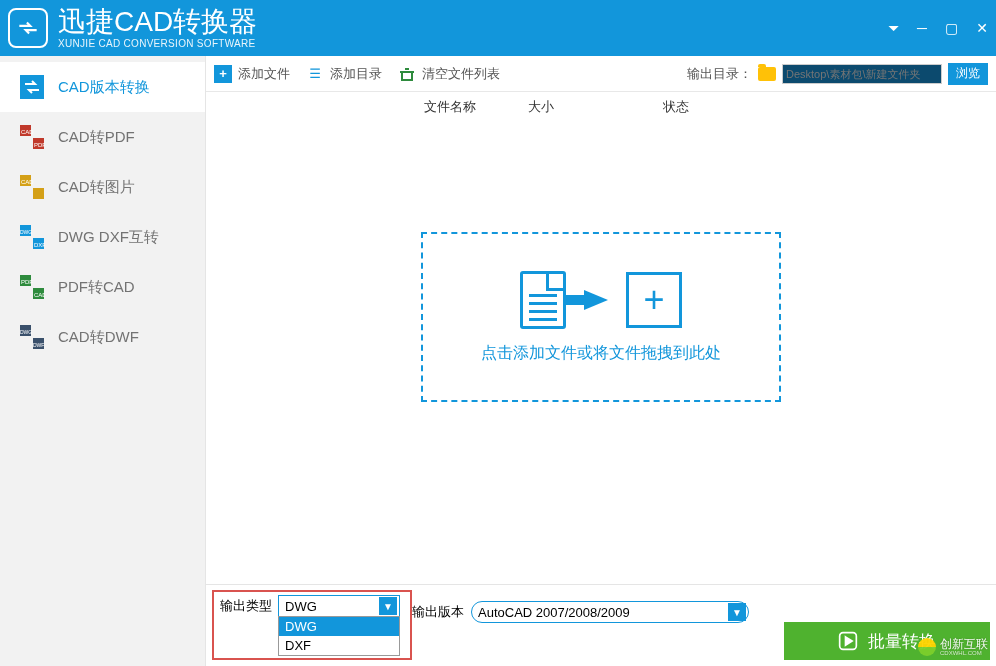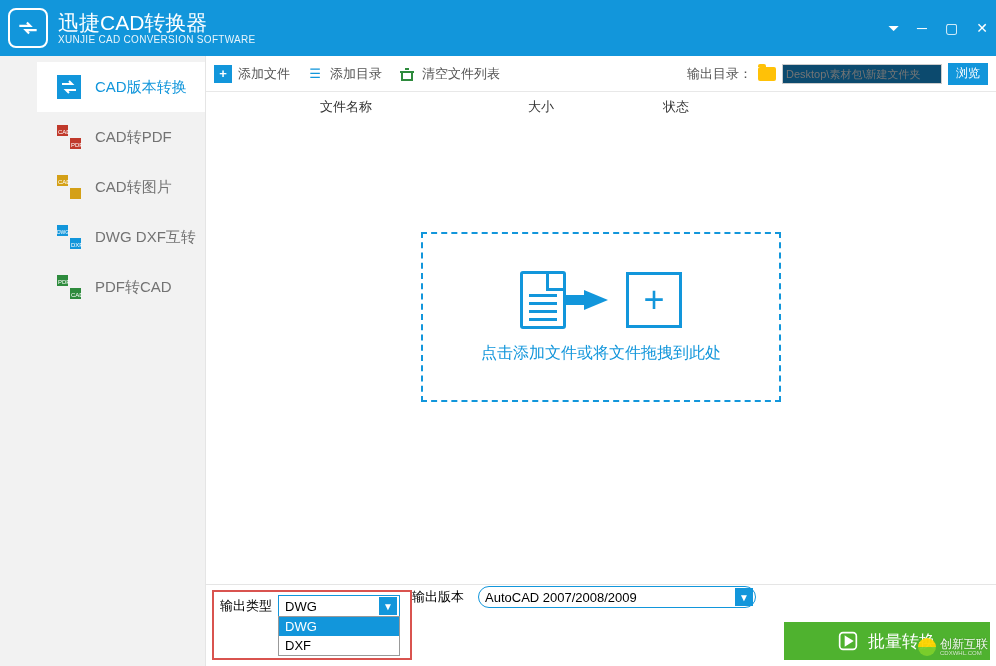--- a/index.html
+++ b/index.html
@@ -1,64 +1,64 @@
 <!DOCTYPE html>
 <html><head>
 <meta charset="utf-8">
 <style>
 * { margin: 0; padding: 0; box-sizing: border-box; font-family: "Microsoft YaHei", sans-serif; }
 body { width: 996px; height: 666px; background: #fff; overflow: hidden; position: relative; }
 .titlebar { height: 56px; background: #1296db; display: flex; align-items: center; padding: 0 8px; color: #fff; }
 .app-logo { width: 40px; height: 40px; border: 2px solid #fff; border-radius: 8px; display: flex; align-items: center; justify-content: center; margin-right: 10px; }
 .app-logo svg { display: block; }
 .titles { display: flex; flex-direction: column; }
-.app-title { font-size: 21px; font-weight: 400; line-height: 1.1; }
+.app-title { font-size: 28px; font-weight: 400; line-height: 1.1; }
 .app-subtitle { font-size: 10px; opacity: .9; letter-spacing: .3px; }
 .win-controls { margin-left: auto; display: flex; gap: 18px; align-items: center; }
 .win-controls span { cursor: pointer; font-size: 14px; }
 
 .body { display: flex; height: calc(666px - 56px); }
-.sidebar { width: 206px; background: #f2f2f2; border-right: 1px solid #e5e5e5; padding-top: 6px; padding-left: 37px; }
+.sidebar { width: 206px; background: #f2f2f2; border-right: 1px solid #e5e5e5; padding-top: 6px; }
 .side-item { height: 50px; display: flex; align-items: center; padding-left: 18px; gap: 12px; font-size: 15px; color: #737373; cursor: pointer; }
 .side-item.active { background: #fff; color: #1296db; }
 .side-icon { width: 28px; height: 28px; display: inline-flex; align-items: center; justify-content: center; }
 
 .main { flex: 1; display: flex; flex-direction: column; position: relative; }
 .toolbar { height: 36px; display: flex; align-items: center; padding: 0 8px; font-size: 13px; color: #555; gap: 16px; border-bottom: 1px solid #e8e8e8; }
 .tb-btn { display: inline-flex; align-items: center; gap: 6px; cursor: pointer; }
 .tb-plus { background:#1296db; color:#fff; width:18px; height:18px; display:inline-flex; align-items:center; justify-content:center; font-weight:bold; }
 .tb-list { width:18px; height:18px; display:inline-flex; align-items:center; justify-content:center; color:#1296db;}
 .tb-clear { width:18px; height:18px; display:inline-flex; align-items:center; justify-content:center;}
 .tb-right { margin-left: auto; display: flex; align-items: center; gap: 6px; }
 .folder { width:18px; height:14px; background:#ffc107; display:inline-block; border-radius:2px; position:relative; }
 .folder:before { content:""; position:absolute; top:-3px; left:0; width:8px; height:3px; background:#ffc107; border-radius:2px 2px 0 0;}
 .path-box { width:160px; height:20px; border:1px solid #ccc; font-size:11px; padding:1px 3px; color:#999; background:#0c4a6e;}
 .browse-btn { background:#1296db; color:#fff; height:22px; padding:0 8px; font-size:12px; border:none; cursor:pointer; }
 
 .cols { height: 30px; display: flex; align-items: center; font-size: 13px; color: #333; padding: 0 10px; }
-.cols .c1 { flex: 0 0 260px; text-align: center; }
+.cols .c1 { flex: 0 0 260px; text-align: right; }
 .cols .c2 { flex: 0 0 130px; text-align: center; }
 .cols .c3 { flex: 0 0 140px; text-align: center; }
 .cols .c4 { margin-left: auto; display: flex; gap: 16px; }
 
 .dropzone { margin: 110px auto 0; width: 360px; height: 170px; border: 2px dashed #1296db; display: flex; flex-direction: column; align-items: center; justify-content: center; gap: 14px; cursor: pointer; }
 .drop-icons { display: flex; align-items: center; gap: 18px; }
 .doc-icon { width:46px; height:58px; border:3px solid #1296db; border-radius:3px; position:relative; }
 .doc-icon:before { content:""; position:absolute; top:0; right:0; width:14px; height:14px; border-left:3px solid #1296db; border-bottom:3px solid #1296db; background:#fff;}
 .doc-lines { position:absolute; top:20px; left:6px; right:6px; height:30px; background: repeating-linear-gradient(#1296db, #1296db 3px, transparent 3px, transparent 8px); }
 .arrow { width:0; height:0; border-left:24px solid #1296db; border-top:10px solid transparent; border-bottom:10px solid transparent; position:relative;}
 .arrow:before { content:""; position:absolute; left:-42px; top:-5px; width:20px; height:10px; background:#1296db;}
 .plus-box { width:56px; height:56px; border:3px solid #1296db; display:flex; align-items:center; justify-content:center; }
 .plus-box span { color:#1296db; font-size:36px; font-weight:300; line-height:1;}
 .drop-text { color:#1296db; font-size:16px; }
 
 .bottom { position:absolute; bottom:0; left:0; right:0; height:82px; border-top:1px solid #e5e5e5; }
 .red-box { position:absolute; left:6px; bottom:6px; width:200px; height:70px; border:2px solid #d9534f; }
 .out-type-wrap { position:absolute; left:14px; top:10px; display:flex; align-items:center; gap:6px; font-size:13px; }
-.out-ver-wrap { position:absolute; left:206px; top:1px; display:flex; align-items:center; gap:14px; font-size:13px; }
+.out-ver-wrap { position:absolute; left:206px; top:16px; display:flex; align-items:center; gap:7px; font-size:13px; }
 .sel { position:relative; display:inline-block; }
 .sel-btn { width:122px; height:22px; border:1px solid #1296db; background:#fff; display:flex; align-items:center; justify-content:space-between; padding:0 2px 0 6px; font-size:13px; cursor:pointer; }
 .sel-btn .arrow-d { background:#1296db; color:#fff; width:18px; height:18px; display:flex; align-items:center; justify-content:center; font-size:10px;}
 .sel-dd { position:absolute; top:21px; left:0; width:122px; border:1px solid #999; background:#fff; z-index:5; }
 .sel-dd div { padding:2px 6px; font-size:13px; cursor:pointer; }
 .sel-dd div.sel-active { background:#1296db; color:#fff; }
 .sel2 .sel-btn { width:278px;border-radius:11px; }
 .batch-btn { position:absolute; right:6px; bottom:6px; width:206px; height:38px; background:#4fb22f; color:#fff; border:none; font-size:17px; display:flex; align-items:center; justify-content:center; gap:10px; cursor:pointer; }
 .watermark { position:absolute; right:8px; bottom:10px; font-size:12px; color:#fff; display:flex; align-items:center; gap:4px; opacity:.95; text-shadow:0 0 2px rgba(0,0,0,.3);}
 .watermark .logo-c { width:18px; height:18px; border-radius:50%; background:linear-gradient(#ffd400 50%, #7dcf2b 50%); display:inline-block;}
@@ -131,20 +131,31 @@
     <div class="side-item">
       <span class="side-icon">
           <svg width="26" height="26">
             <rect x="1" y="1" width="11" height="11" fill="#2e8b3d"></rect>
             <rect x="14" y="14" width="11" height="11" fill="#2e8b3d"></rect>
             <text x="2" y="10" font-size="6" fill="#fff">PDF</text>
             <text x="15" y="23" font-size="6" fill="#fff">CAD</text>
           </svg>
         </span>
       <span>PDF转CAD</span>
+    </div>
+    <div class="side-item">
+      <span class="side-icon">
+          <svg width="26" height="26">
+            <rect x="1" y="1" width="11" height="11" fill="#3a506b"></rect>
+            <rect x="14" y="14" width="11" height="11" fill="#3a506b"></rect>
+            <text x="1" y="10" font-size="5" fill="#fff">DWG</text>
+            <text x="14" y="23" font-size="5" fill="#fff">DWF</text>
+          </svg>
+        </span>
+      <span>CAD转DWF</span>
     </div>
   </div>
 
   <div class="main">
     <div class="toolbar">
       <span class="tb-btn">
           <span class="tb-plus">+</span>
           <span>添加文件</span>
         </span>
       <span class="tb-btn">

